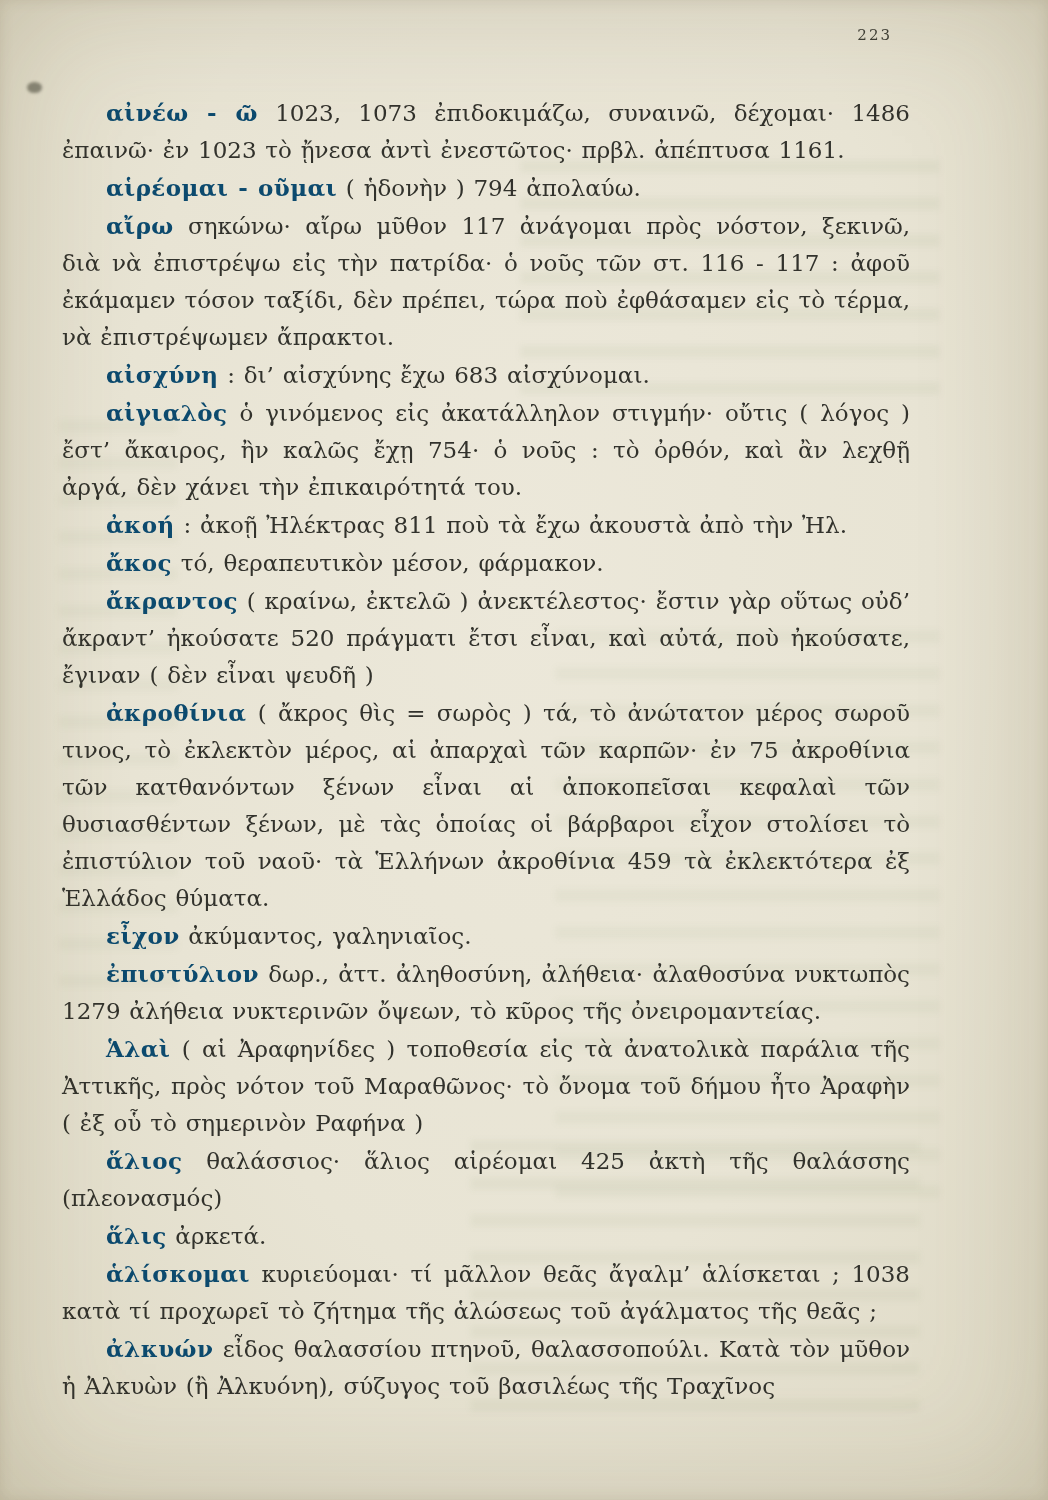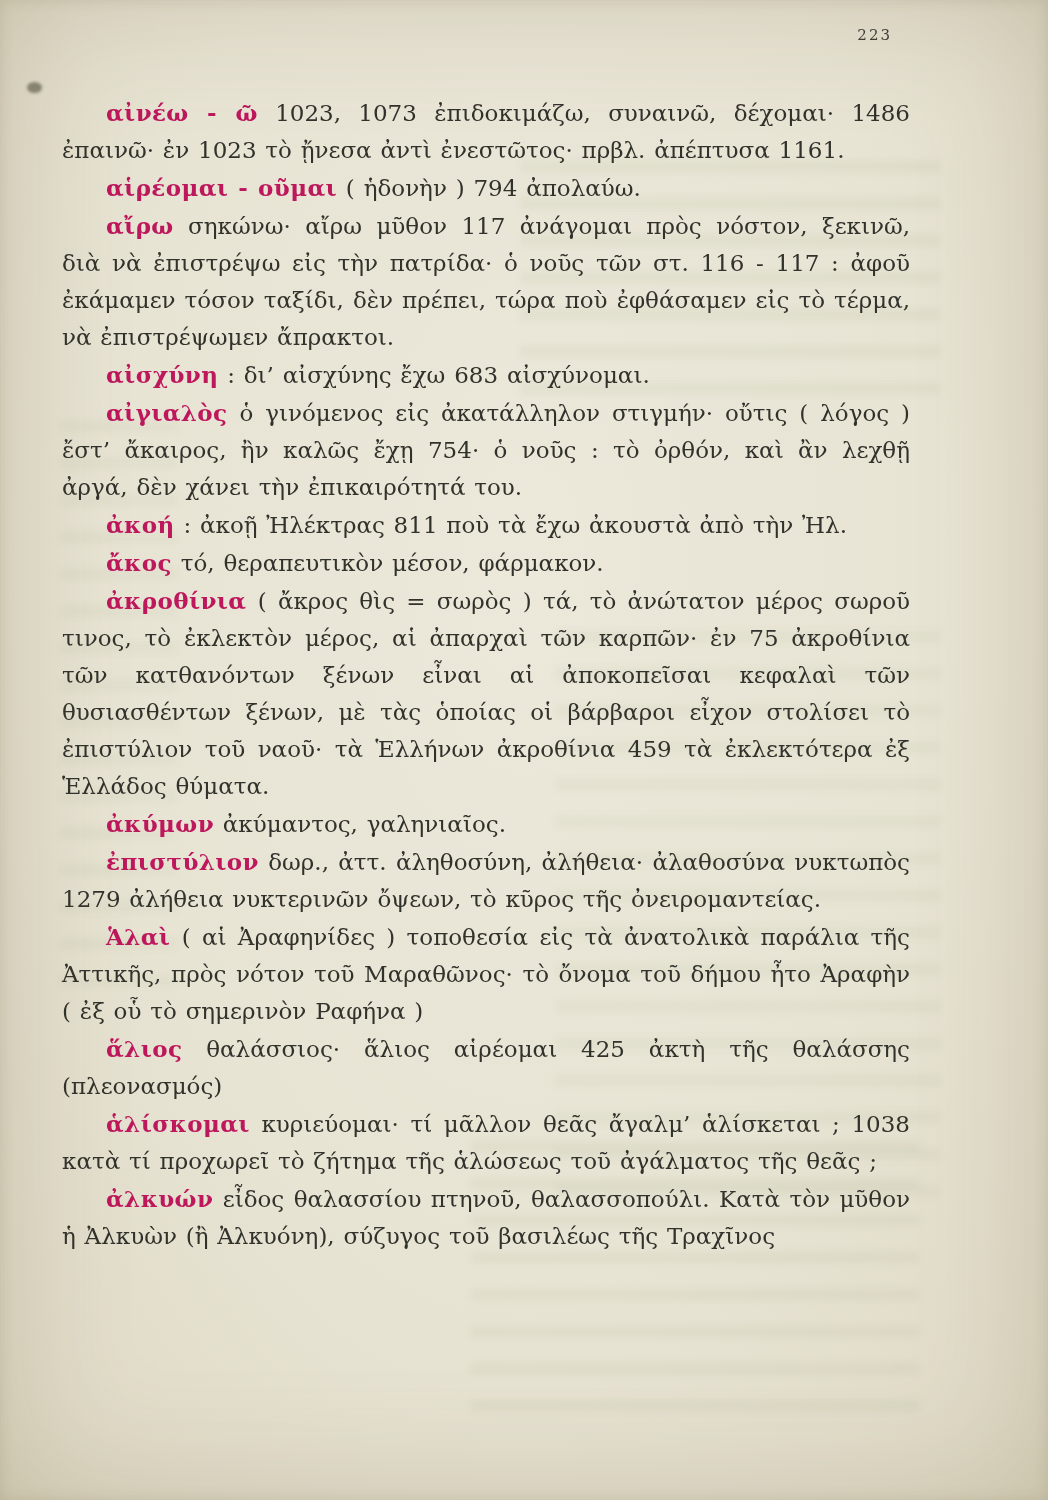--- a/index.html
+++ b/index.html
@@ -46,21 +46,21 @@
     text-align: justify;
     word-spacing: 1.5px;
     color: #32322c;
   }
   .content p.entry {
     margin: 0;
     text-indent: 44px;
   }
   .headword {
     font-weight: bold;
-    color: #be185d;
+    color: #0c4a6e;
     letter-spacing: 0.4px;
   }
   .it { }
   .rm { font-style: normal; }
   
   .bleed {
     position: absolute;
     z-index: 1;
     pointer-events: none;
     filter: blur(3px);
@@ -102,23 +102,25 @@
 
   <div class="content">
 
   <p class="entry"><span class="headword">αἰνέω - ῶ</span><span class="rm"> 1023, 1073 ἐπιδοκιμάζω, συναινῶ, δέχομαι· 1486 ἐπαινῶ· ἐν 1023 τὸ </span><span class="it">ᾔνεσα</span><span class="rm"> ἀντὶ ἐνεστῶτος· πρβλ. </span><span class="it">ἀπέπτυσα</span><span class="rm"> 1161.</span></p>
       <p class="entry"><span class="headword">αἱρέομαι - οῦμαι</span><span class="rm"> ( </span><span class="it">ἡδονὴν</span><span class="rm"> ) 794 ἀπολαύω.</span></p>
       <p class="entry"><span class="headword">αἴρω</span><span class="rm"> σηκώνω· </span><span class="it">αἴρω μῦθον</span><span class="rm"> 117 ἀνάγομαι πρὸς νόστον, ξεκινῶ, διὰ νὰ ἐπιστρέψω εἰς τὴν πατρίδα· ὁ νοῦς τῶν στ. 116 - 117 : ἀφοῦ ἐκάμαμεν τόσον ταξίδι, δὲν πρέπει, τώρα ποὺ ἐφθάσαμεν εἰς τὸ τέρμα, νὰ ἐπιστρέψωμεν ἄπρακτοι.</span></p>
       <p class="entry"><span class="headword">αἰσχύνη</span><span class="rm"> : </span><span class="it">δι’ αἰσχύνης ἔχω</span><span class="rm"> 683 αἰσχύνομαι.</span></p>
       <p class="entry"><span class="headword">αἰγιαλὸς</span><span class="rm"> ὁ γινόμενος εἰς ἀκατάλληλον στιγμήν· </span><span class="it">οὔτις ( λόγος ) ἔστ’ ἄκαιρος, ἢν καλῶς ἔχῃ</span><span class="rm"> 754· ὁ νοῦς : τὸ ὀρθόν, καὶ ἂν λεχθῇ ἀργά, δὲν χάνει τὴν ἐπικαιρότητά του.</span></p>
       <p class="entry"><span class="headword">ἀκοή</span><span class="rm"> : </span><span class="it">ἀκοῇ Ἠλέκτρας</span><span class="rm"> 811 ποὺ τὰ ἔχω ἀκουστὰ ἀπὸ τὴν Ἠλ.</span></p>
       <p class="entry"><span class="headword">ἄκος</span><span class="rm"> τό, θεραπευτικὸν μέσον, φάρμακον.</span></p>
+      <p class="entry"><span class="headword">ἄκραντος</span><span class="rm"> ( κραίνω, ἐκτελῶ ) ἀνεκτέλεστος· </span><span class="it">ἔστιν γὰρ οὕτως οὐδ’ ἄκραντ’ ἠκούσατε</span><span class="rm"> 520 πράγματι ἔτσι εἶναι, καὶ αὐτά, ποὺ ἠκούσατε, ἔγιναν ( δὲν εἶναι ψευδῆ )</span></p>
       <p class="entry"><span class="headword">ἀκροθίνια</span><span class="rm"> ( ἄκρος θὶς = σωρὸς ) τά, τὸ ἀνώτατον μέρος σωροῦ τινος, τὸ ἐκλεκτὸν μέρος, αἱ ἀπαρχαὶ τῶν καρπῶν· ἐν 75 </span><span class="it">ἀκροθίνια τῶν κατθανόντων ξένων</span><span class="rm"> εἶναι αἱ ἀποκοπεῖσαι κεφαλαὶ τῶν θυσιασθέντων ξένων, μὲ τὰς ὁποίας οἱ βάρβαροι εἶχον στολίσει τὸ ἐπιστύλιον τοῦ ναοῦ· </span><span class="it">τὰ Ἑλλήνων ἀκροθίνια</span><span class="rm"> 459 τὰ ἐκλεκτότερα ἐξ Ἑλλάδος θύματα.</span></p>
-      <p class="entry"><span class="headword">ἀκύμων</span><span class="rm"> ἀκύμαντος, γαληνιαῖος.</span></p>
+      <p class="entry"><span class="headword">εἶχον</span><span class="rm"> ἀκύμαντος, γαληνιαῖος.</span></p>
       <p class="entry"><span class="headword">ἐπιστύλιον</span><span class="rm"> δωρ., ἀττ. ἀληθοσύνη, ἀλήθεια· </span><span class="it">ἀλαθοσύνα νυκτωπὸς</span><span class="rm"> 1279 ἀλήθεια νυκτερινῶν ὄψεων, τὸ κῦρος τῆς ὀνειρομαντείας.</span></p>
       <p class="entry"><span class="headword">Ἁλαὶ</span><span class="rm"> ( αἱ Ἀραφηνίδες ) τοποθεσία εἰς τὰ ἀνατολικὰ παράλια τῆς Ἀττικῆς, πρὸς νότον τοῦ Μαραθῶνος· τὸ ὄνομα τοῦ δήμου ἦτο </span><span class="it">Ἀραφὴν</span><span class="rm"> ( ἐξ οὗ τὸ σημερινὸν Ραφήνα )</span></p>
       <p class="entry"><span class="headword">ἅλιος</span><span class="rm"> θαλάσσιος· </span><span class="it">ἅλιος αἱρέομαι</span><span class="rm"> 425 ἀκτὴ τῆς θαλάσσης (πλεονασμός)</span></p>
+      <p class="entry"><span class="headword">ἅλις</span><span class="rm"> ἀρκετά.</span></p>
       <p class="entry"><span class="headword">ἁλίσκομαι</span><span class="rm"> κυριεύομαι· </span><span class="it">τί μᾶλλον θεᾶς ἄγαλμ’ ἁλίσκεται ;</span><span class="rm"> 1038 κατὰ τί προχωρεῖ τὸ ζήτημα τῆς ἁλώσεως τοῦ ἀγάλματος τῆς θεᾶς ;</span></p>
       <p class="entry"><span class="headword">ἀλκυών</span><span class="rm"> εἶδος θαλασσίου πτηνοῦ, θαλασσοπούλι. Κατὰ τὸν μῦθον ἡ Ἀλκυὼν (ἢ Ἀλκυόνη), σύζυγος τοῦ βασιλέως τῆς Τραχῖνος</span></p>
     </div>
 
   <div class="vignette"></div>
 </div>
 
 </body></html>

